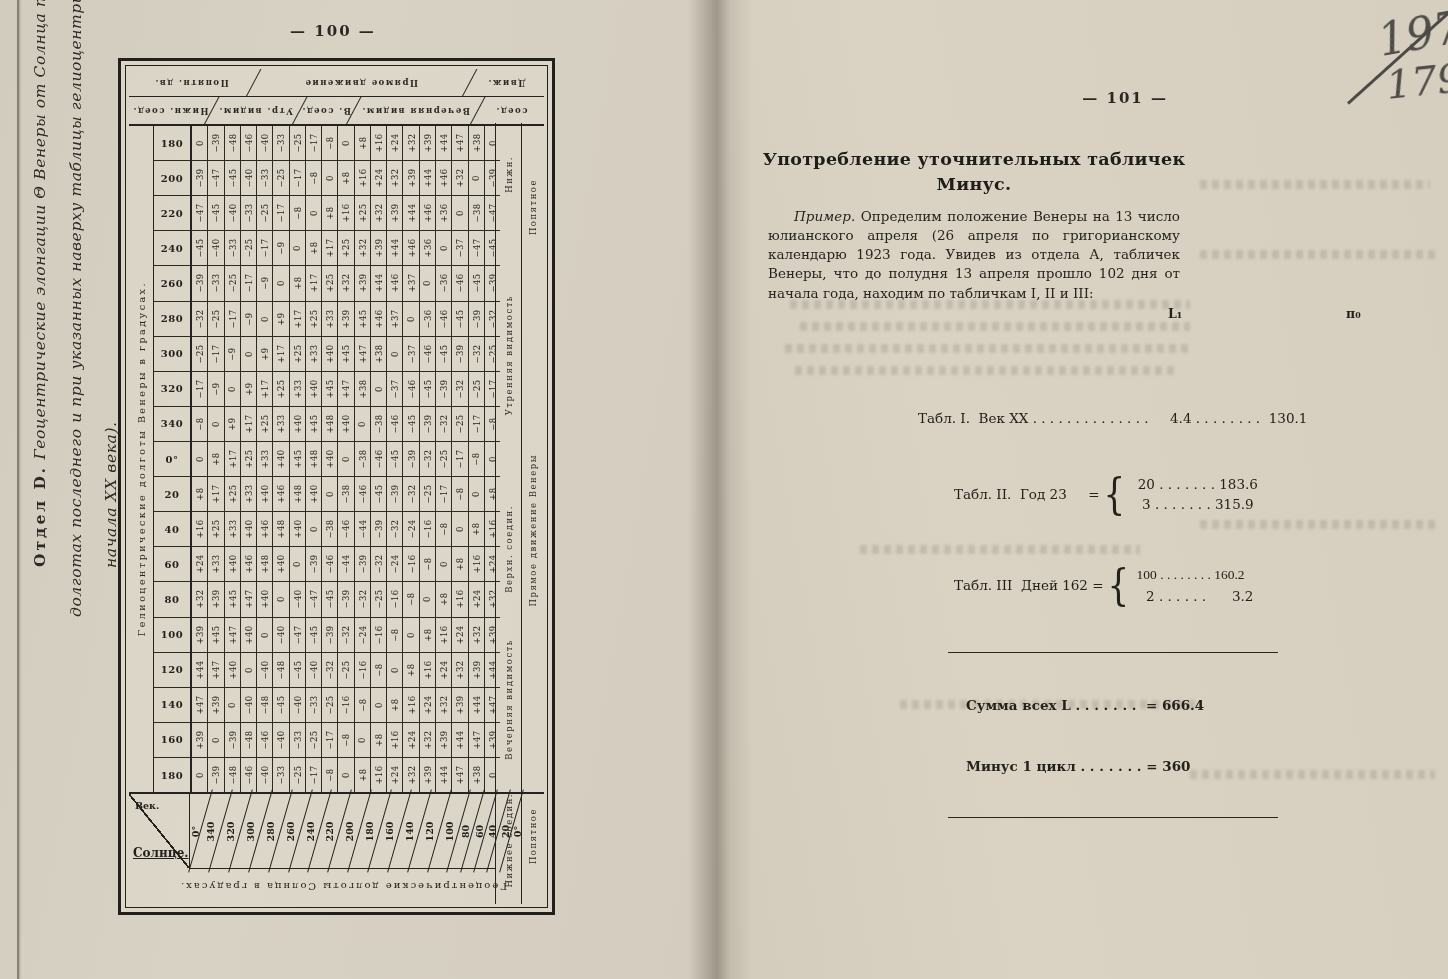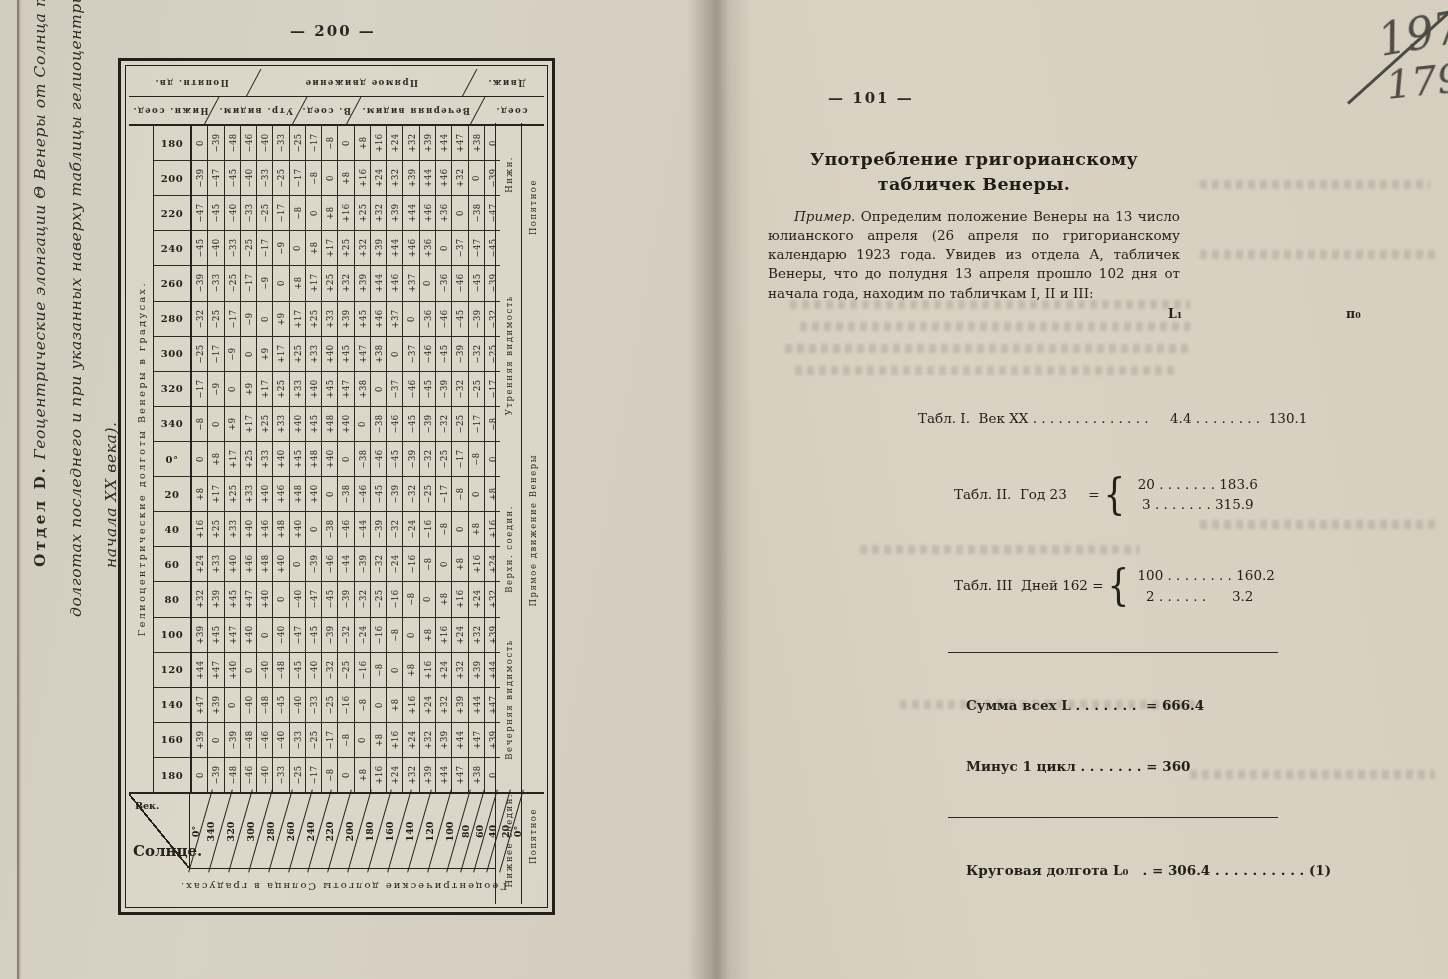--- a/index.html
+++ b/index.html
@@ -43,31 +43,31 @@
   .cell span{transform:rotate(-90deg);font-size:8.5px;letter-spacing:.4px;white-space:nowrap;color:#26251f;}
   .labcol{position:absolute;top:54px;bottom:0;border-left:1px solid #24231d;}
   #innerlabs{right:22px;width:26px;}
   #outerlabs{right:0;width:22px;}
   .zlabel{position:absolute;left:0;width:100%;display:flex;align-items:center;justify-content:center;}
   .zlabel .vert{font-size:8.5px;letter-spacing:1.5px;}
   #botzone{display:flex;flex:none;height:74px;border-top:2px solid #24231d;}
   #corner{width:60px;flex:none;position:relative;border-right:1px solid #24231d;
     background:linear-gradient(to top right,rgba(0,0,0,0) 49%,#24231d 49% 51%,rgba(0,0,0,0) 51%);}
   #corner .ctop{position:absolute;top:6px;left:6px;font-size:9.5px;font-weight:700;}
-  #corner .cbot{position:absolute;bottom:8px;left:4px;font-size:15px;font-weight:700;}
+  #corner .cbot{position:absolute;bottom:8px;left:4px;font-size:12px;font-weight:700;text-decoration:underline;}
   #sunrow{width:308px;flex:none;display:flex;}
   .sun{flex:1;position:relative;display:flex;align-items:center;justify-content:center;overflow:visible;}
   .sun i{position:absolute;left:-1px;top:-8%;width:1px;height:116%;background:#24231d;transform:rotate(16deg);}
   .sun span{transform:rotate(-90deg);font-size:9.5px;font-weight:700;white-space:nowrap;}
   #blabel{flex:none;height:34px;border-top:1px solid #24231d;display:flex;align-items:center;justify-content:center;margin-right:48px;margin-left:60px;}
   #blabel span{transform:rotate(180deg);font-size:10px;letter-spacing:2px;white-space:nowrap;}
   #botwrap{display:flex;flex-direction:column;flex:1;}
   
   #rp{position:absolute;left:768px;top:88px;width:640px;font-size:13.5px;line-height:1.42;color:#26241e;}
-  #rp .pn{width:412px;text-align:left;margin-bottom:38px;}
+  #rp .pn{width:412px;text-align:right;margin-bottom:38px;}
   h1{width:432px;margin:0 0 10px -10px;font-size:17.5px;text-align:center;letter-spacing:.3px;color:#1f1d18;}
   .para{width:412px;text-align:justify;text-indent:26px;margin:4px 0 6px 0;}
   .lead-it{font-style:italic;}
   .calc{position:relative;white-space:pre;font-size:13.5px;line-height:1.5;color:#23211b;}
   .calc .ln{white-space:pre;}
   .calc .hdr{position:absolute;font-weight:700;font-size:12.5px;}
   .rule{border-top:1.4px solid #2a2822;height:2px;}
   .bracerow{display:flex;align-items:center;margin-left:36px;}
   .brace{font-size:34px;font-weight:400;margin:0 4px;transform:scaleY(1.25);}
   .bold{font-weight:700;}
@@ -82,21 +82,21 @@
 </style>
 </head>
 <body>
 
 <div id="scan">
   <div id="left-page"></div>
   <div id="right-page"></div>
   <div id="gutter"></div>
   <div id="crease"></div>
 
-  <div class="pagenum" style="left:233px;top:22px;width:200px;text-align:center;">— 200 —</div>
+  <div class="pagenum" style="left:233px;top:22px;width:200px;text-align:center;">— 100 —</div>
 
   <div class="vline" style="left:30px;top:52px;height:515px;"><span class="vlead">Отдел D.</span><span> Геоцентрические элонгации Θ Венеры от Солнца при указанных сбоку эклиптикальных</span></div>
   <div class="vline" style="left:67px;top:52px;height:565px;">долготах последнего и при указанных наверху таблицы гелиоцентрических долготах Венеры (в координатах</div>
   <div class="vline" style="left:102px;top:418px;height:150px;">начала XX века).</div>
 
   <div id="vtable">
     <div id="vt-in">
       <div class="band b1" id="band1">
           <div class="seg" style="width: 30%;">
             <span>Попятн. дв.</span>
@@ -1409,42 +1409,41 @@
   <div class="bleed" style="left:795px;top:366px;width:380px;"></div>
   <div class="bleed" style="left:1200px;top:180px;width:230px;"></div>
   <div class="bleed" style="left:1200px;top:250px;width:240px;"></div>
   <div class="bleed" style="left:1200px;top:520px;width:235px;"></div>
   <div class="bleed" style="left:1190px;top:770px;width:245px;"></div>
   <div class="bleed" style="left:900px;top:700px;width:300px;"></div>
   <div class="bleed" style="left:860px;top:545px;width:280px;"></div>
 
   <div id="rp">
     <div class="pn pagenum" style="position:relative;left:auto;top:auto;margin-left:60px;width:340px;">— 101 —</div>
-    <h1>Употребление григорианскому табличек Венеры.</h1>
+    <h1>Употребление уточнительных табличек Минус.</h1>
     <p class="para"><span class="lead-it">Пример.</span><span> Определим положение Венеры на 13 число юлианского апреля (26 апреля по григорианскому календарю 1923 года. Увидев из отдела А, табличек Венеры, что до полудня 13 апреля прошло 102 дня от начала года, находим по табличкам I, II и III:</span></p>
 
     <div class="calc" style="margin-left:150px;width:470px;">
       <span class="hdr" style="left:250px;top:-4px;">L₁</span>
       <span class="hdr" style="left:428px;top:-4px;">π₀</span>
       <div class="ln" style="margin-top:18px;">Табл. I.  Век XX . . . . . . . . . . . . . .     4.4 . . . . . . . .  130.1</div>
       <div class="bracerow">
         <span class="ln">Табл. II.  Год 23     =</span>
         <span class="brace">{</span>
         <span><span class="ln" style="display:block;">  20 . . . . . . . 183.6</span><span class="ln" style="display:block;">   3 . . . . . . . 315.9</span></span>
       </div>
       <div class="bracerow">
         <span class="ln">Табл. III  Дней 162 =</span>
         <span class="brace">{</span>
-        <span><span class="ln" style="display:block;"> 100 . . . . . . . . 160.2</span><span class="ln" style="display:block;">   2 . . . . . .      3.2</span></span>
+        <span><span class="ln" style="display:block;font-family:Liberation Serif, serif;"> 100 . . . . . . . . 160.2</span><span class="ln" style="display:block;">   2 . . . . . .      3.2</span></span>
       </div>
       <div class="rule" style="margin-left:30px;width:330px;"></div>
       <div class="ln bold" style="margin-left:48px;">Сумма всех L . . . . . . .  = 666.4</div>
       <div class="ln bold" style="margin-left:48px;">Минус 1 цикл . . . . . . . = 360</div>
       <div class="rule" style="margin-left:30px;width:330px;"></div>
-      <div class="ln bold" style="margin-left:48px;">Круговая долгота L₀   . = 306.4 . . . . . . . . . . (1)</div>
     </div>
 
     <div class="calc" style="margin-left:255px;">
       
       
       
       
     </div>
 
   </div>

